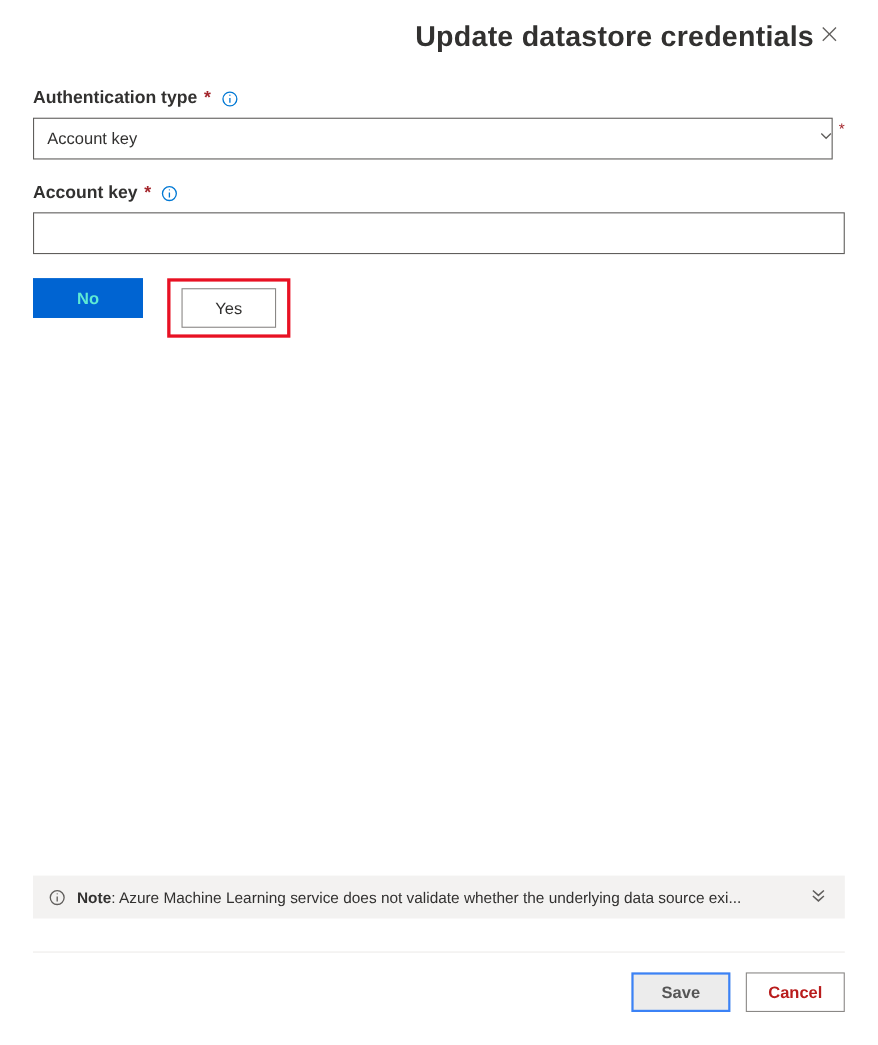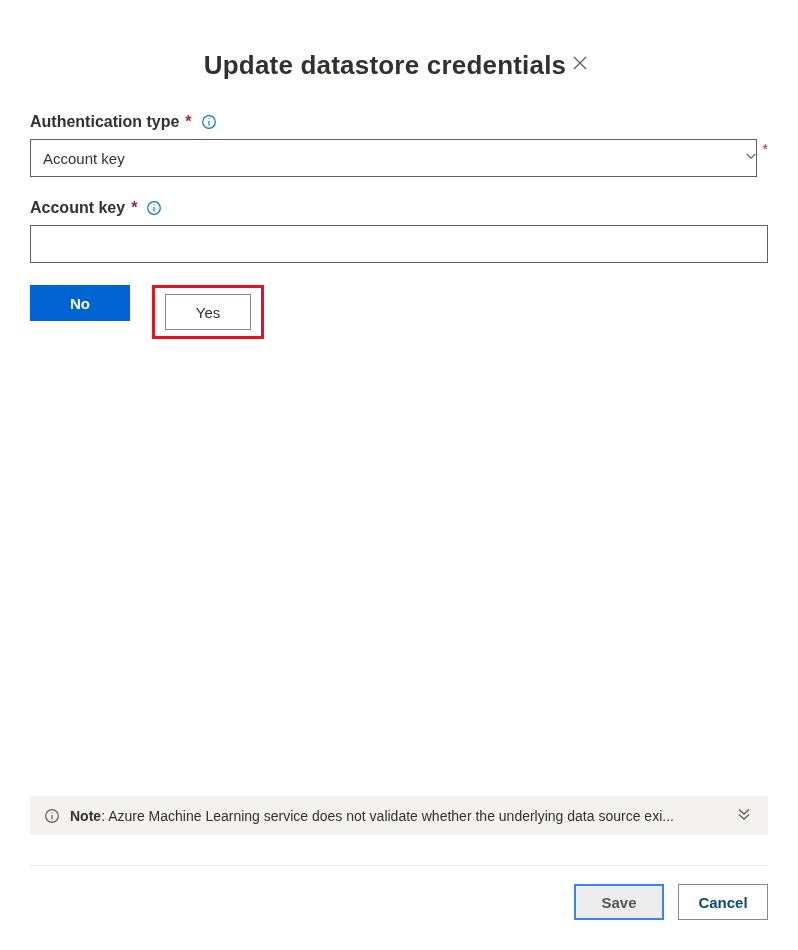--- a/index.html
+++ b/index.html
@@ -15,23 +15,22 @@
   .panel {
     position: relative;
     width: 798px;
     height: 950px;
     padding: 18px 30px 30px 30px;
     display: flex;
     flex-direction: column;
   }
   .header-row {
     display: flex;
-    justify-content: center;
+    justify-content: flex-end;
     align-items: flex-start;
-    margin-top: 32px;
   }
   .title {
     font-size: 26px;
     font-weight: 600;
     margin: 0;
     letter-spacing: 0.2px;
   }
   .close-btn {
     width: 28px;
     height: 28px;
@@ -128,21 +127,21 @@
     height: 36px;
     font-size: 15px;
     font-family: inherit;
     cursor: pointer;
     border: 1px solid #8a8886;
     background: #ffffff;
     color: #323130;
   }
   .toggle-btn.selected {
     background: #0064d2;
-    color: #ffffff;
+    color: #5eead4;
     border: 1px solid #0064d2;
     font-weight: 600;
   }
   .highlight-box {
     border: 3px solid #e81123;
     padding: 6px 10px;
     margin-left: 22px;
     display: inline-flex;
   }
   .highlight-box .toggle-btn {
@@ -192,21 +191,21 @@
   }
   .btn {
     height: 36px;
     min-width: 90px;
     padding: 0 18px;
     font-size: 15px;
     font-family: inherit;
     cursor: pointer;
     border: 1px solid #8a8886;
     background: #ffffff;
-    color: #0c4a6e;
+    color: #b91c1c;
     font-weight: 600;
   }
   .btn.primary-muted {
     background: #ececec;
     border: 2px solid #3b82f6;
     color: #555555;
   }
 </style>
 </head>
 <body>

